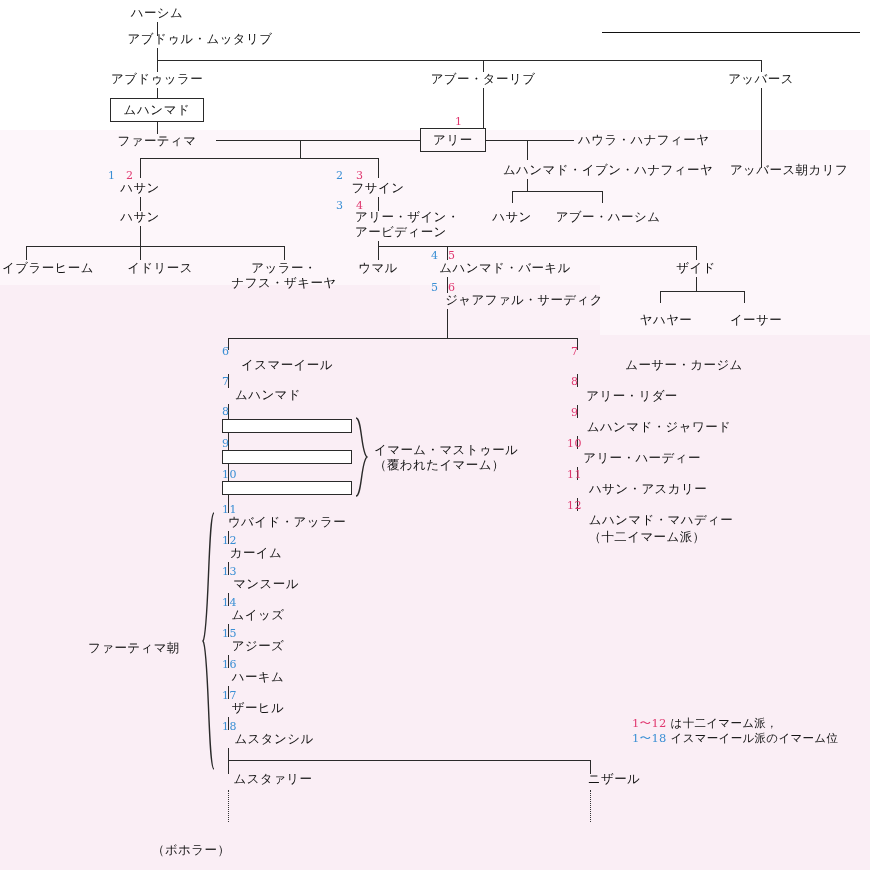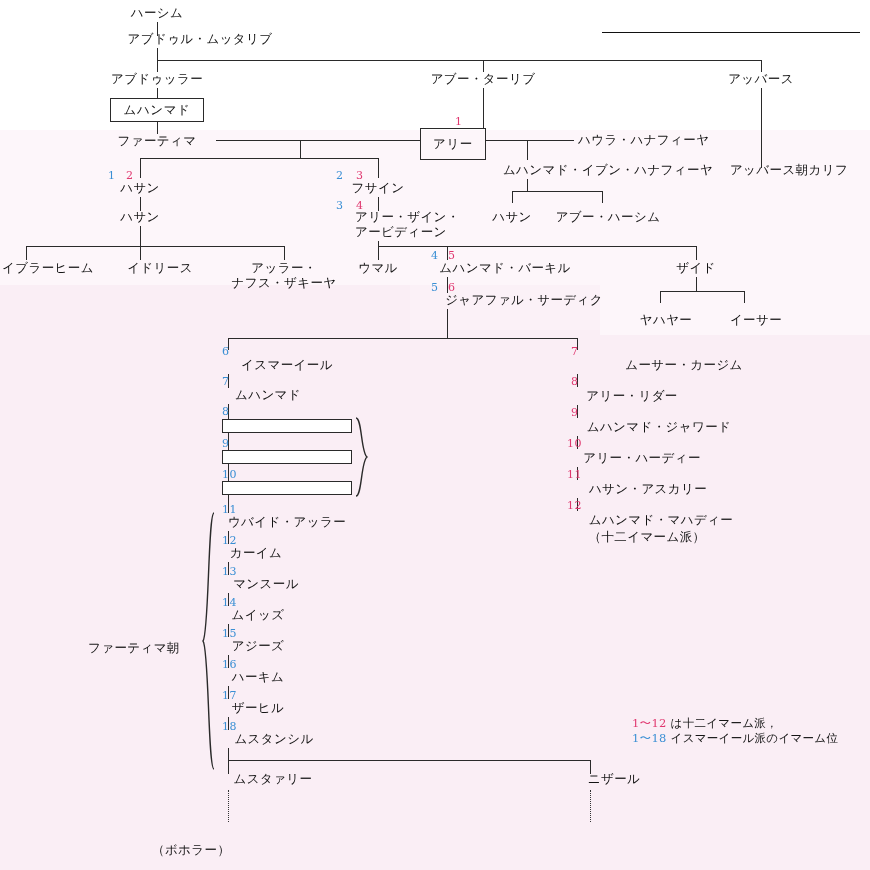--- a/index.html
+++ b/index.html
@@ -116,21 +116,21 @@
 
   <div class="v" style="left:157px;top:88px;height:10px;"></div>
   <div class="box" style="left:110px;top:98px;width:94px;height:24px;">
     <span>ムハンマド</span>
   </div>
   <div class="v" style="left:157px;top:122px;height:12px;"></div>
   <div class="node c" style="left:157px;top:134px;">ファーティマ</div>
 
   <div class="v" style="left:483px;top:88px;height:40px;"></div>
   <div class="num twl" style="left:455px;top:116px;">1</div>
-  <div class="box" style="left:420px;top:128px;width:66px;height:32px;text-align:center;">
+  <div class="box" style="left:420px;top:128px;width:66px;height:24px;text-align:center;">
     <span>アリー</span>
   </div>
 
   <div class="v" style="left:761px;top:88px;height:80px;"></div>
   <div class="node c" style="left:789px;top:163px;">アッバース朝カリフ</div>
 
   <div class="h" style="left:216px;top:140px;width:204px;"></div>
 
   <div class="h" style="left:486px;top:140px;width:88px;"></div>
   <div class="node l" style="left:578px;top:133px;">ハウラ・ハナフィーヤ</div>
@@ -223,20 +223,24 @@
   <div class="num ism" style="left:222px;top:438px;">9</div>
   <div class="blank-box" style="left:222px;top:450px;width:130px;height:14px;"></div>
   <div class="num ism" style="left:222px;top:469px;">10</div>
   <div class="blank-box" style="left:222px;top:481px;width:130px;height:14px;"></div>
 
   <div class="brace" style="left:354px;top:417px;">
     <svg width="16" height="80" viewBox="0 0 16 80">
       <path d="M2,1 C8,1 7,36 13,40 C7,44 8,79 2,79" fill="none" stroke="#2a2a2a" stroke-width="1.4"></path>
     </svg>
   </div>
+  <div class="node l two" style="left:374px;top:443px;">
+    <span>イマーム・マストゥール</span><br>
+    <span>（覆われたイマーム）</span>
+  </div>
 
   <div class="v" style="left:228px;top:495px;height:18px;"></div>
   <div class="num ism" style="left:222px;top:504px;">11</div>
   <div class="node c" style="left:287px;top:515px;">ウバイド・アッラー</div>
 
   <div class="v" style="left:228px;top:531px;height:13px;"></div>
   <div class="num ism" style="left:222px;top:535px;">12</div>
   <div class="node c" style="left:256px;top:546px;">カーイム</div>
 
   <div class="v" style="left:228px;top:562px;height:13px;"></div>

